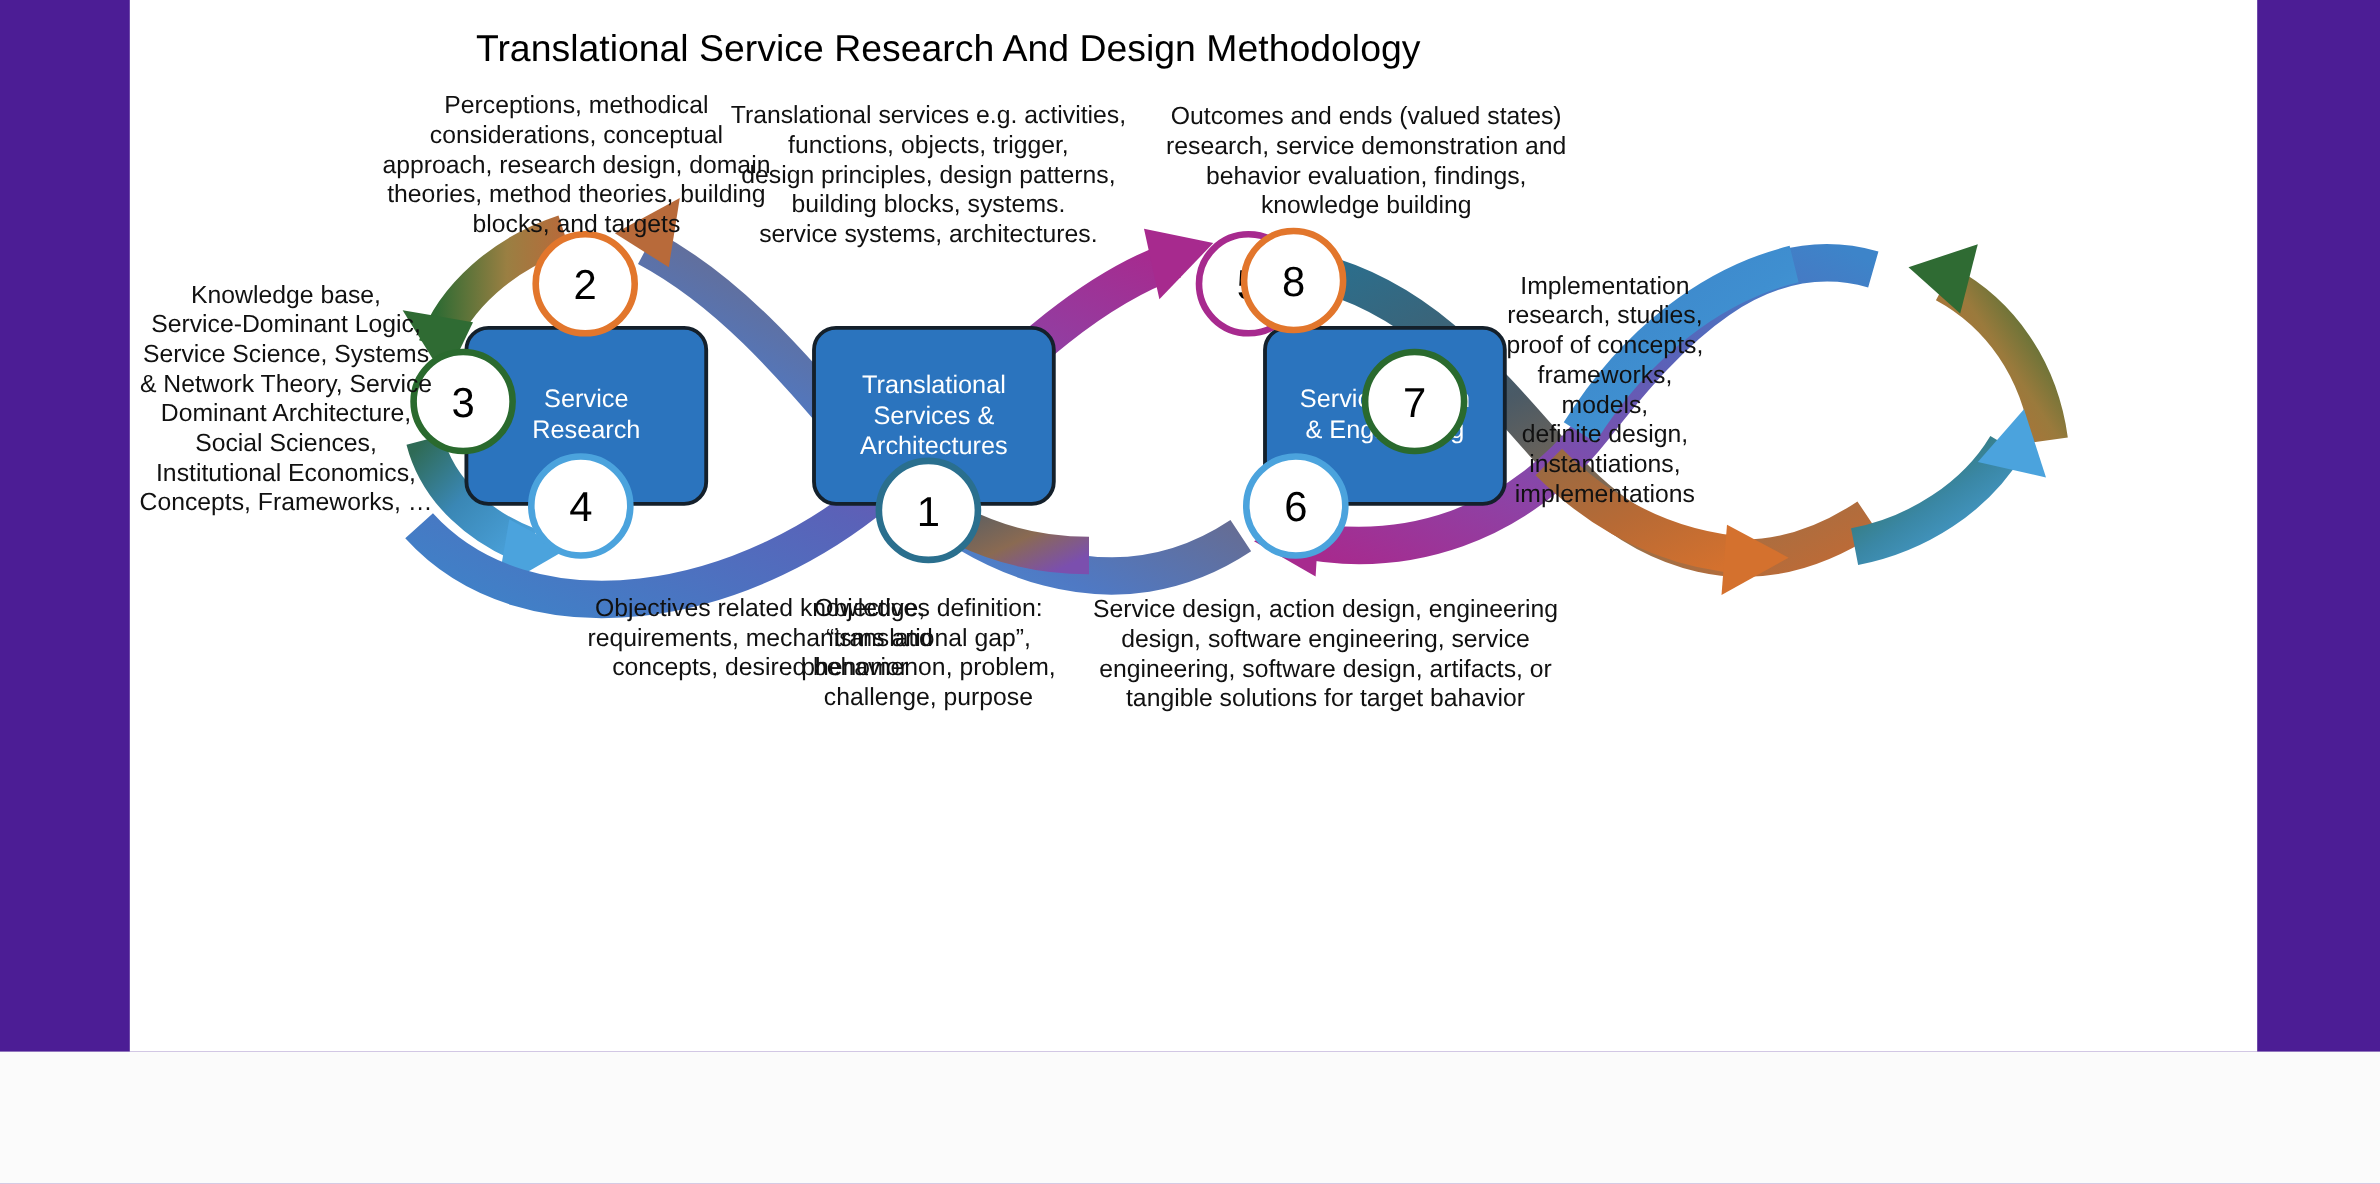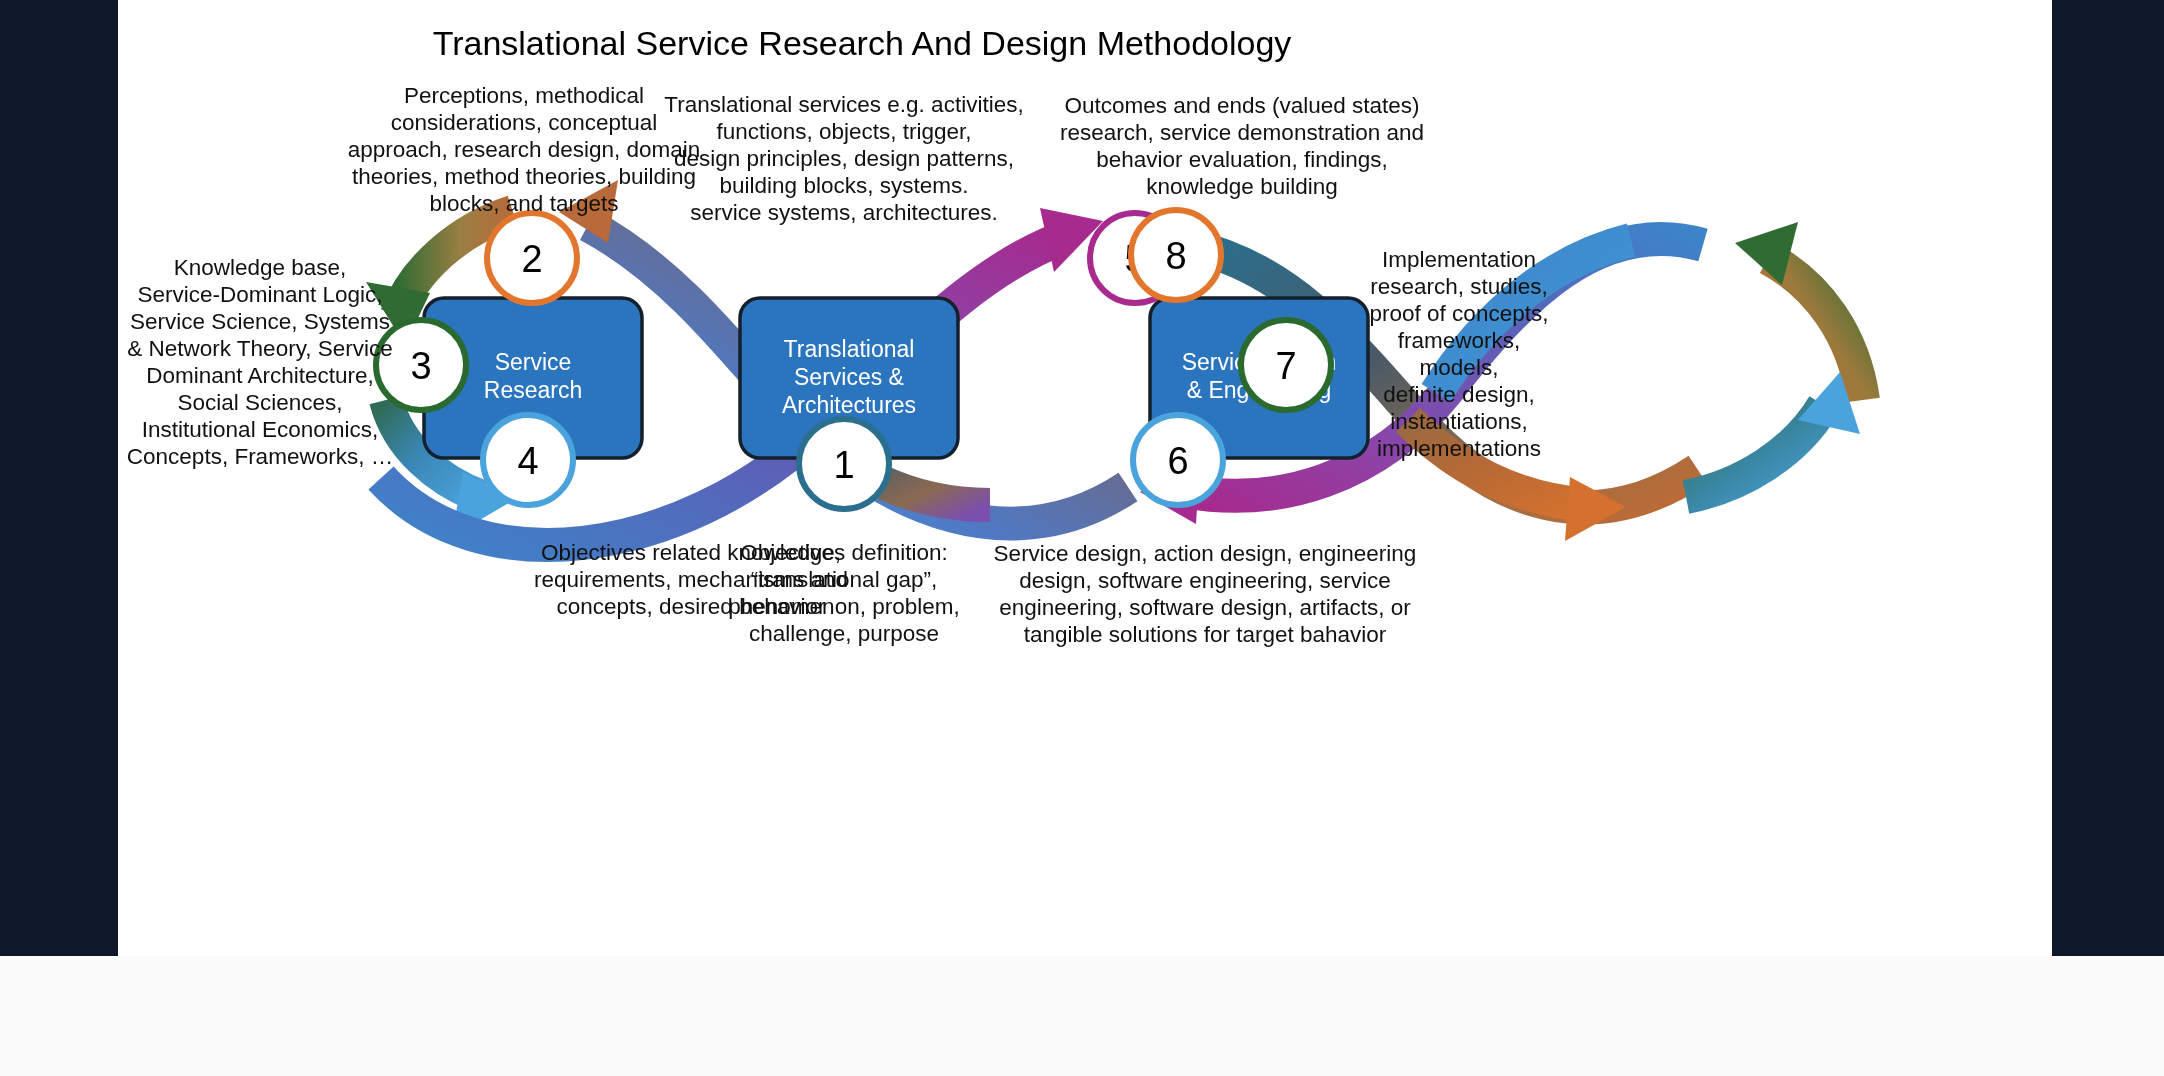--- a/index.html
+++ b/index.html
@@ -10,21 +10,21 @@
   body {
     width: 2164px;
     height: 1076px;
     font-family: "Liberation Sans", sans-serif;
     overflow: hidden;
   }
   #root {
     position: relative;
     width: 2164px;
     height: 1076px;
-    background: #0f172a;
+    background: #4c1d95;
   }
   
   #figure-panel {
     position: absolute;
     left: 118px;
     top: 0px;
     width: 1934px;
     height: 956px;
     background: #ffffff;
   }

